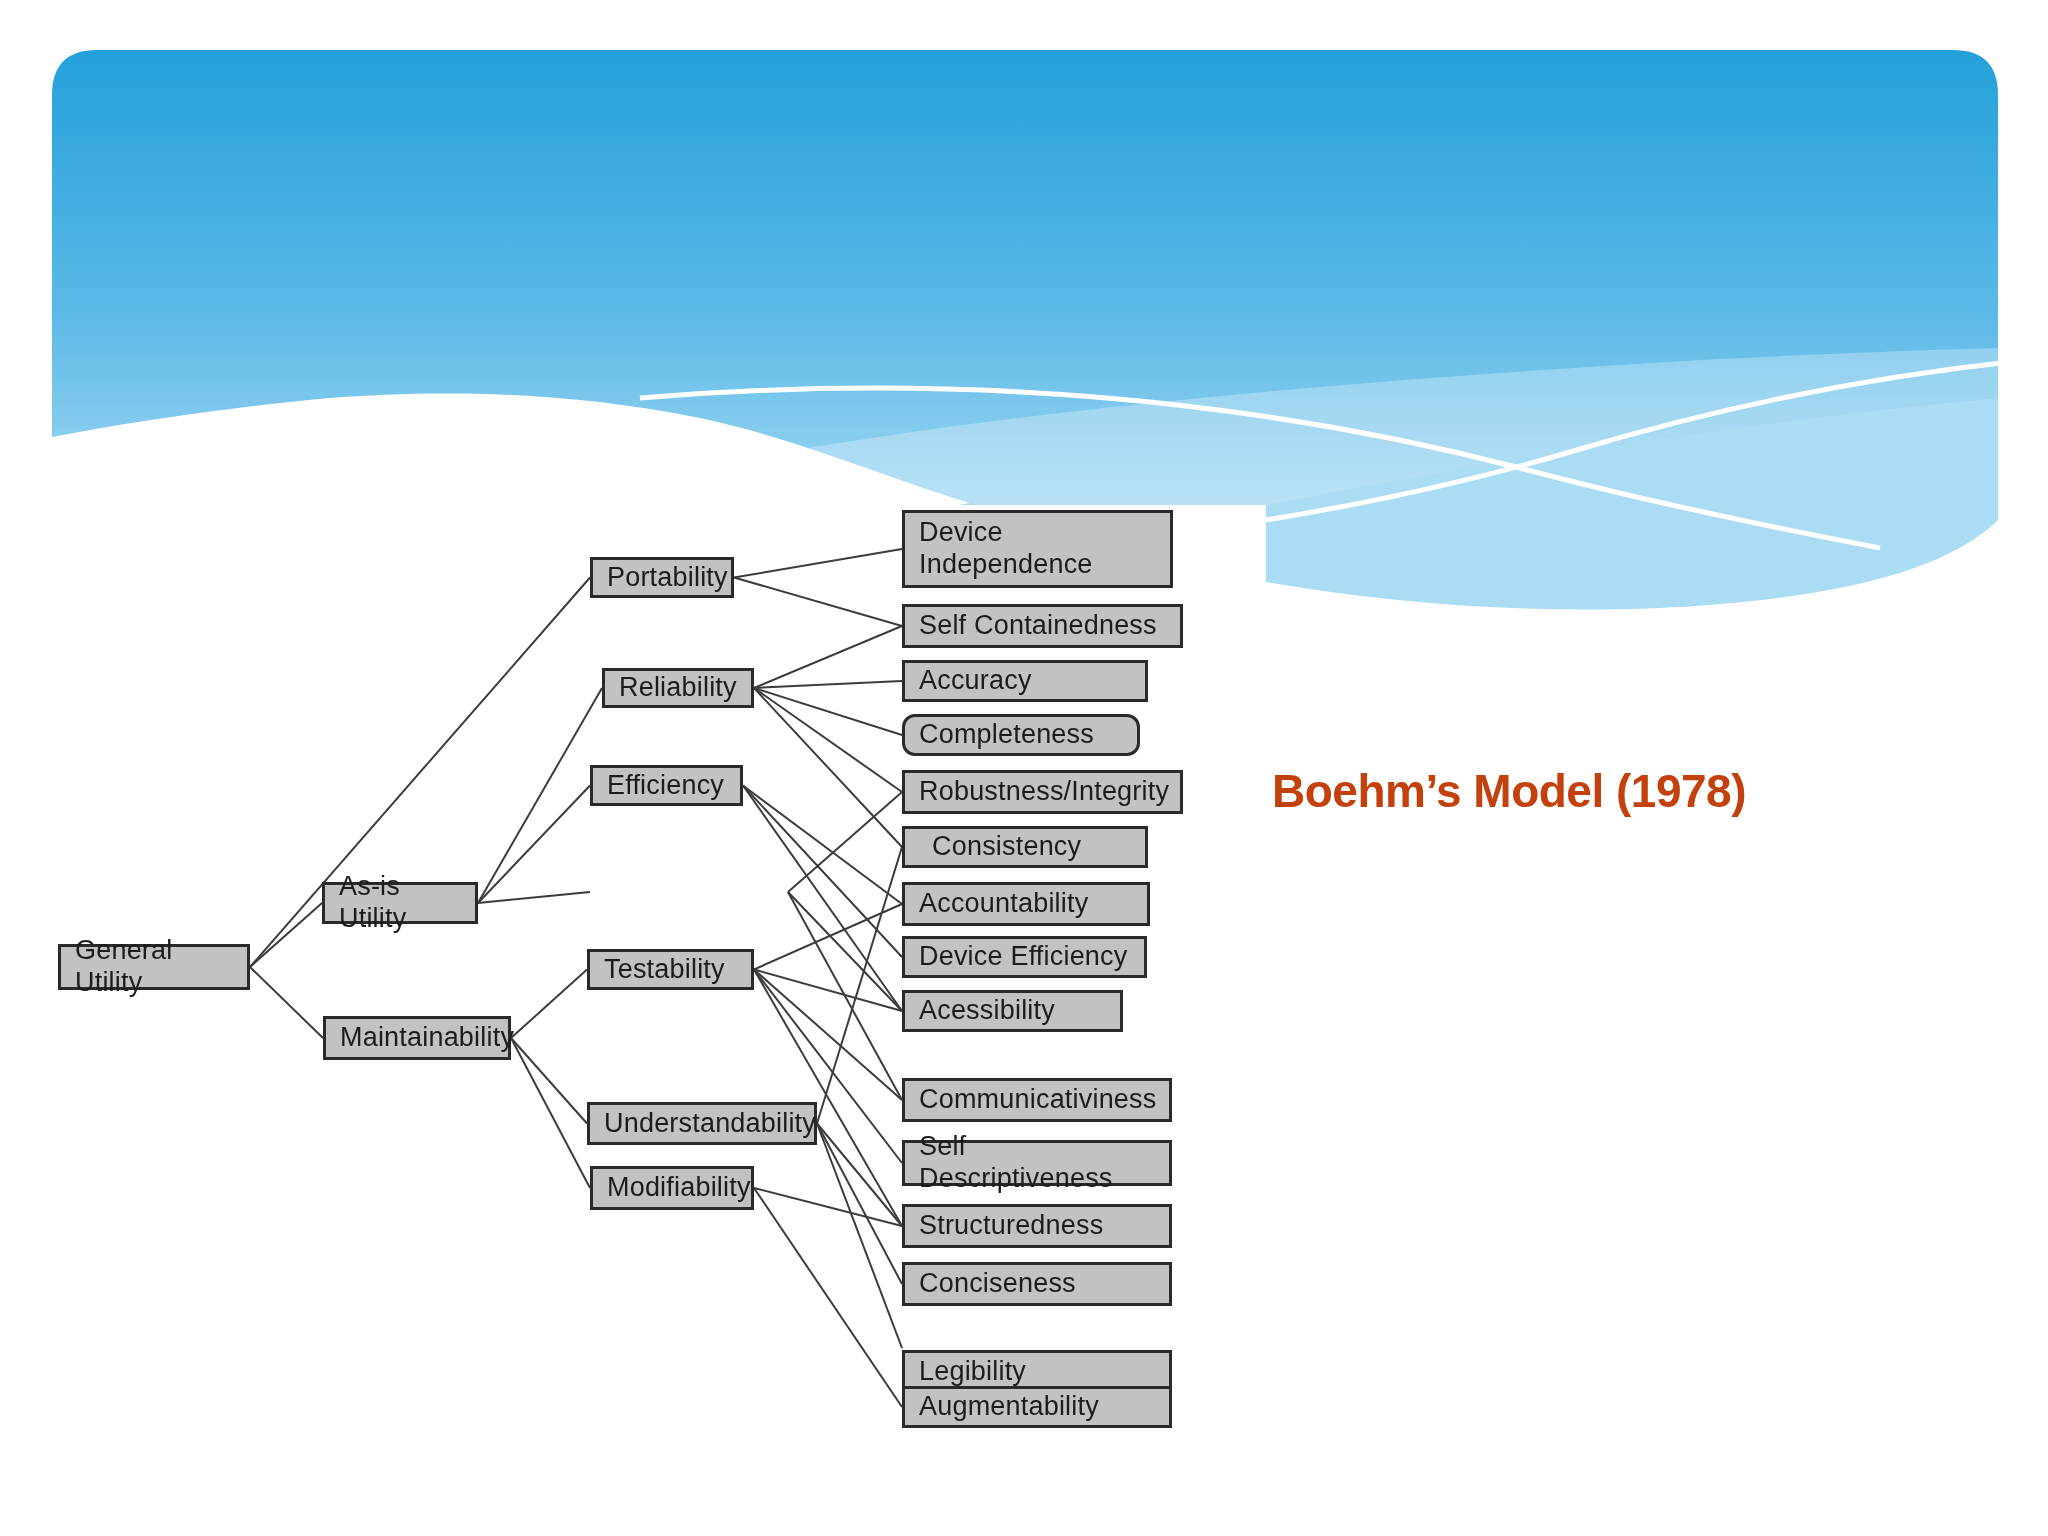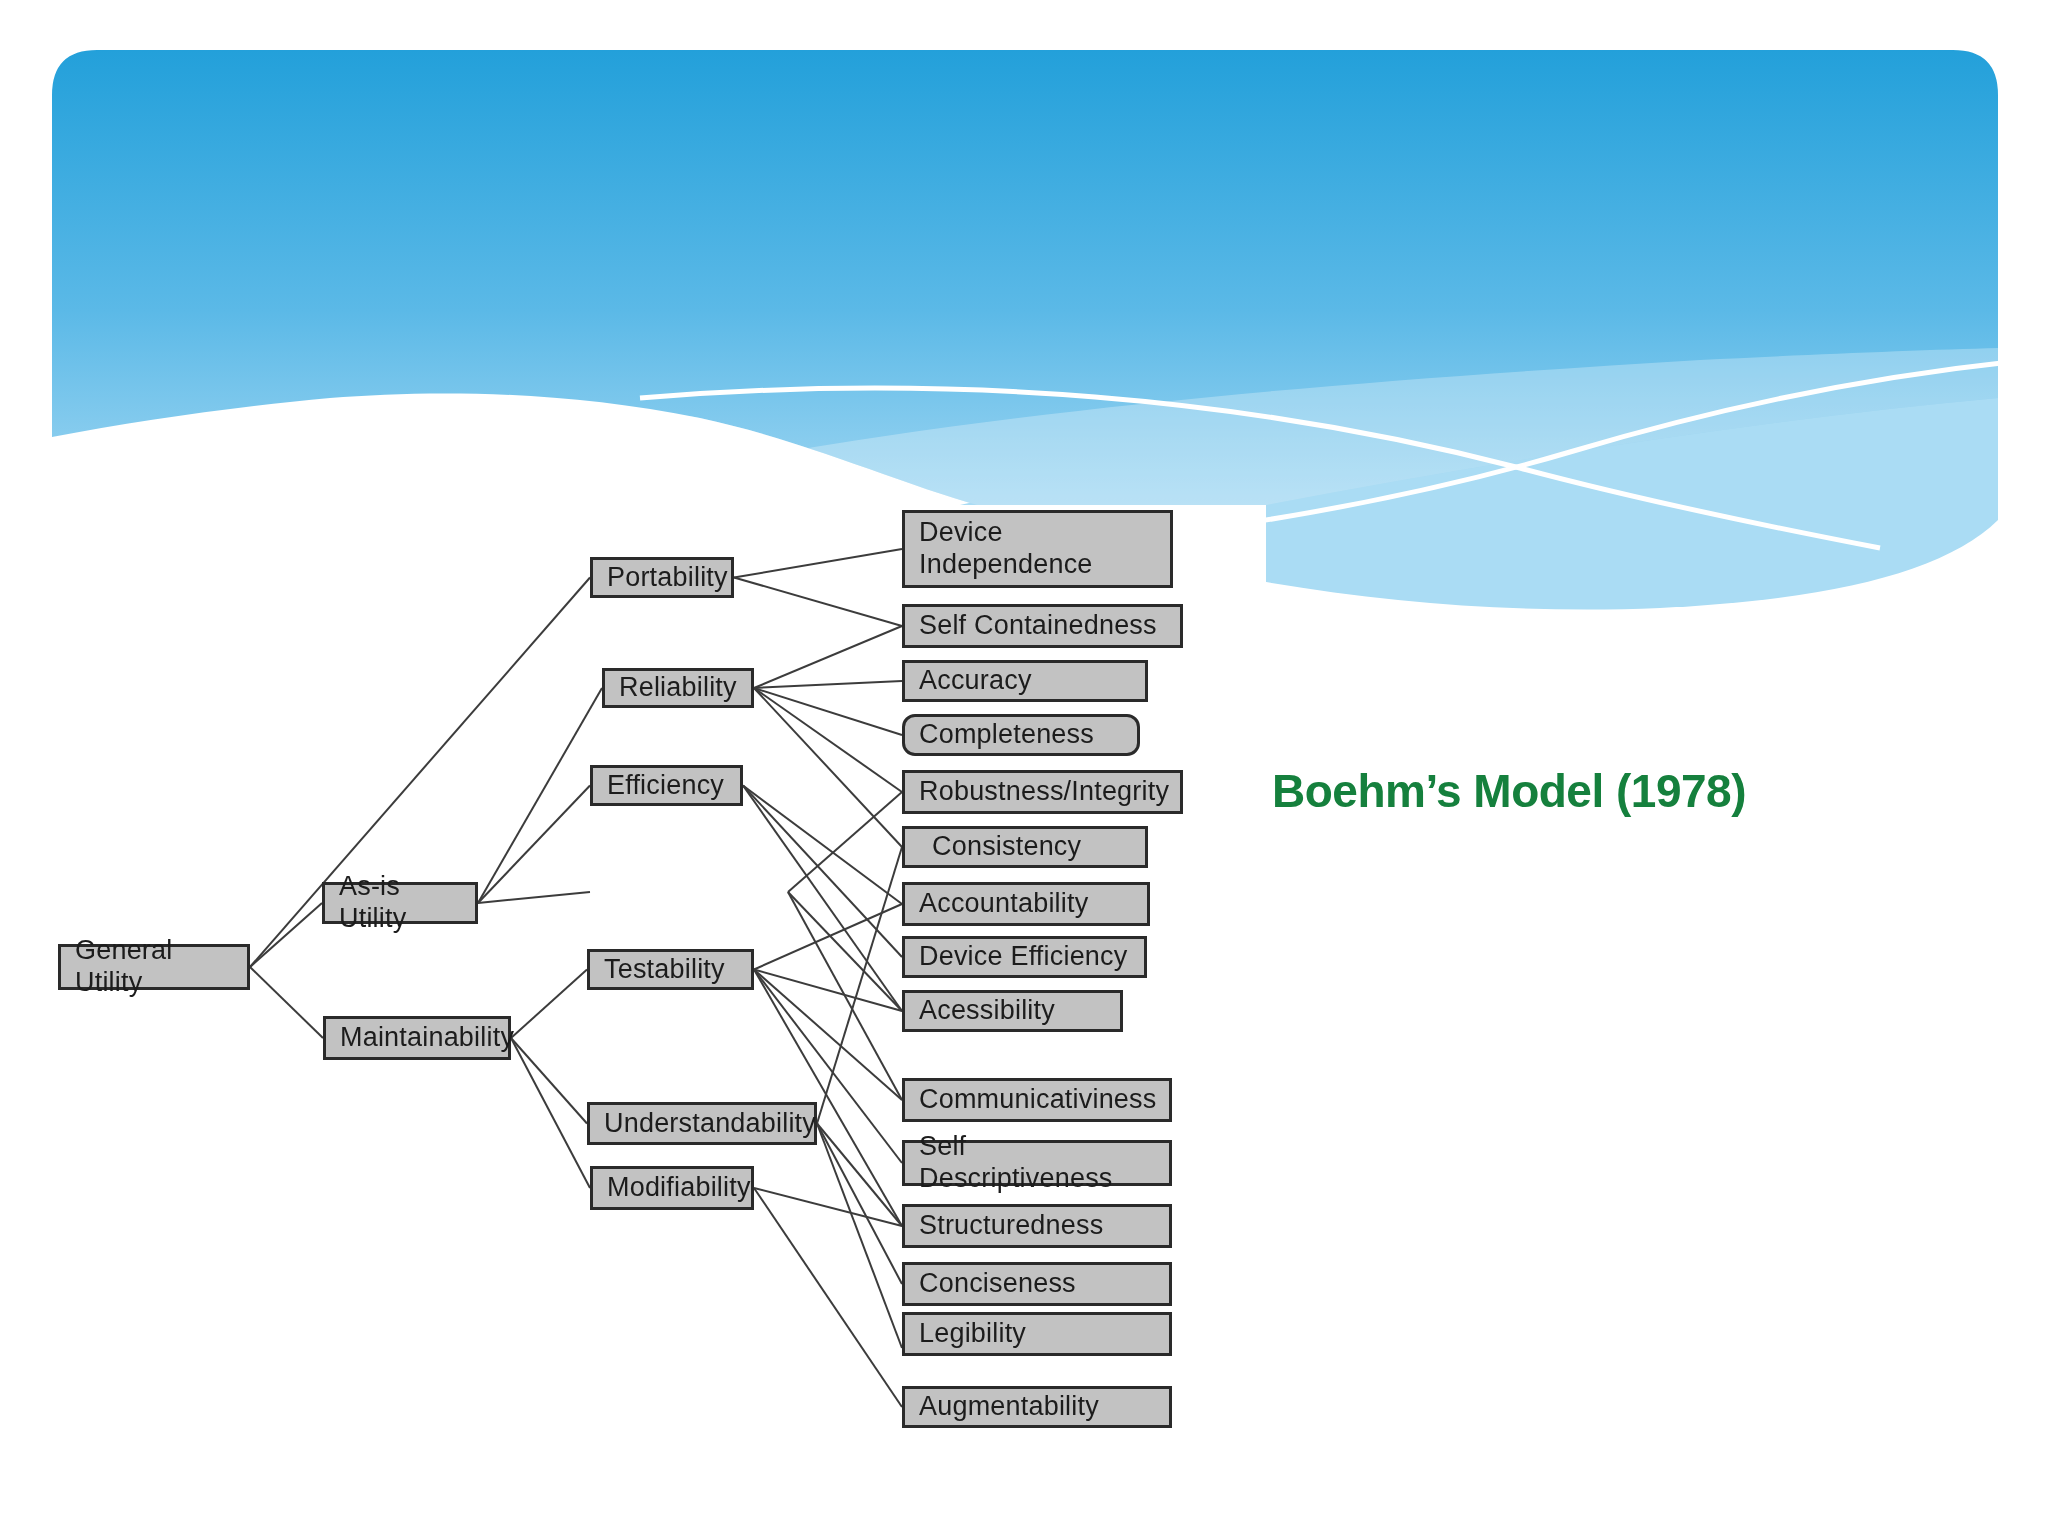--- a/index.html
+++ b/index.html
@@ -119,19 +119,19 @@
       <div class="node" style="left: 902px; top: 714px; width: 238px; height: 42px; background: rgb(194, 194, 194); border-radius: 13px;">Completeness</div>
       <div class="node" style="left: 902px; top: 770px; width: 281px; height: 44px; background: rgb(194, 194, 194);">Robustness/Integrity</div>
       <div class="node" style="left: 902px; top: 826px; width: 246px; height: 42px; background: rgb(194, 194, 194); padding-left: 27px;">Consistency</div>
       <div class="node" style="left: 902px; top: 882px; width: 248px; height: 44px; background: rgb(194, 194, 194);">Accountability</div>
       <div class="node" style="left: 902px; top: 936px; width: 245px; height: 42px; background: rgb(194, 194, 194);">Device Efficiency</div>
       <div class="node" style="left: 902px; top: 990px; width: 221px; height: 42px; background: rgb(194, 194, 194);">Acessibility</div>
       <div class="node" style="left: 902px; top: 1078px; width: 270px; height: 44px; background: rgb(194, 194, 194);">Communicativiness</div>
       <div class="node" style="left: 902px; top: 1140px; width: 270px; height: 46px; background: rgb(194, 194, 194);">Self Descriptiveness</div>
       <div class="node" style="left: 902px; top: 1204px; width: 270px; height: 44px; background: rgb(194, 194, 194);">Structuredness</div>
       <div class="node" style="left: 902px; top: 1262px; width: 270px; height: 44px; background: rgb(194, 194, 194);">Conciseness</div>
-      <div class="node" style="left: 902px; top: 1312px; width: 270px; height: 44px; background: rgb(194, 194, 194);">Legibility</div>
+      <div class="node" style="left: 902px; top: 1350px; width: 270px; height: 44px; background: rgb(194, 194, 194);">Legibility</div>
       <div class="node" style="left: 902px; top: 1386px; width: 270px; height: 42px; background: rgb(194, 194, 194);">Augmentability</div>
     </div>
 
-  <div class="page-title" style="color: #15803d;">Boehm’s Model (1978)</div>
+  <div class="page-title" style="color: #c2410c;">Boehm’s Model (1978)</div>
 
 </div>
 
 </body></html>

